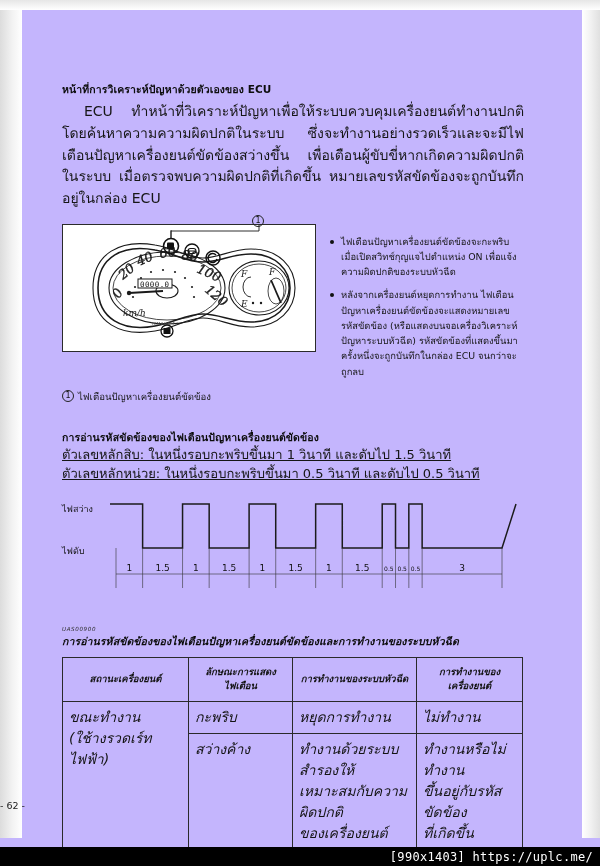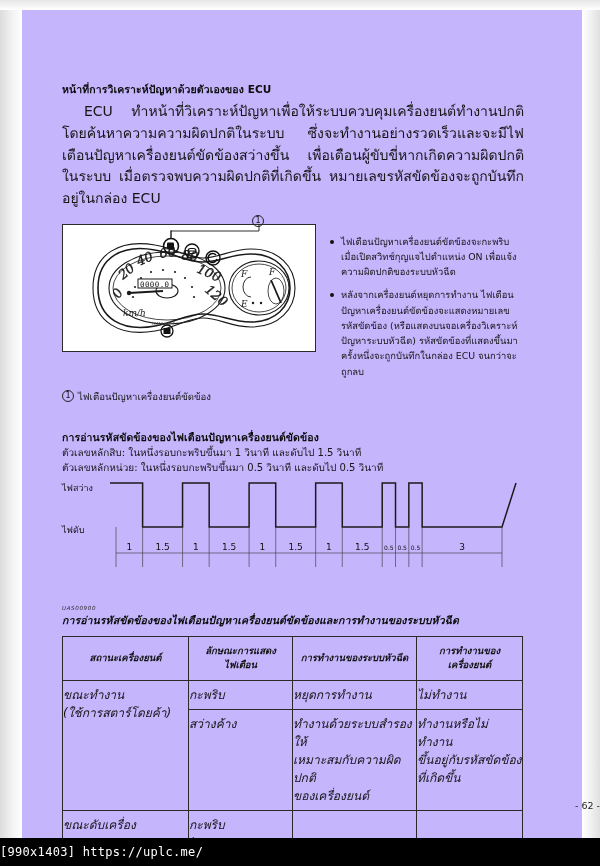--- a/index.html
+++ b/index.html
@@ -105,25 +105,25 @@
     width: 12px; height: 12px;
     border: 1px solid #222;
     border-radius: 50%;
     font-size: 8px;
     line-height: 1;
     color: #111;
   }
 
   
   .section2 { margin-top: 26px; }
-  .sub-line { font-size: 10px; color: #161616; line-height: 1.5; }
+  .sub-line { font-size: 13px; color: #161616; line-height: 1.5; text-decoration: underline; }
 
   .wave-area {
     position: relative;
-    margin-top: 0;
+    margin-top: 12px;
     width: 462px;
     height: 96px;
   }
   .wave-label {
     position: absolute;
     font-size: 9px;
     color: #111;
     white-space: nowrap;
   }
   .wave-svg { position: absolute; left: 0; top: 0; }
@@ -138,55 +138,55 @@
   }
   table.spec {
     border-collapse: collapse;
     width: 460px;
     margin-top: 8px;
     table-layout: fixed;
   }
   table.spec th, table.spec td {
     border: 1px solid #2a2a2a;
     vertical-align: top;
-    padding: 5px 0;
-    font-size: 12px;
+    padding: 5px 6px;
+    font-size: 14px;
     color: #141414;
     line-height: 1.5;
   }
   table.spec th {
     text-align: center;
     font-weight: bold;
     vertical-align: middle;
     padding: 7px 4px;
     font-size: 9.5px;
   }
   table.spec td.center { text-align: center; vertical-align: middle; }
   col.c1 { width: 126px; }
   col.c2 { width: 104px; }
   col.c3 { width: 124px; }
   col.c4 { width: 106px; }
 
   .page-number {
     position: absolute;
     left: 0; right: 0;
     top: 800px;
-    text-align: right;
+    text-align: left;
     font-size: 9.5px;
     color: #1c1c1c;
   }
   .watermark-bar {
     position: absolute;
     left: 0; bottom: 0;
-    width: 600px; height: 28px;
+    width: 600px; height: 19px;
     background: #000;
     color: #fff;
     display: flex;
     align-items: center;
-    justify-content: flex-start;
+    justify-content: flex-end;
     padding-right: 7px;
     font-family: "DejaVu Sans Mono", "Liberation Mono", monospace;
     font-size: 12px;
     letter-spacing: 0.3px;
   }
 </style>
 </head>
 <body>
 
 <div id="page-root">
@@ -387,21 +387,21 @@
             <th>
               <span>การทำงานของ</span><br>
               <span>เครื่องยนต์</span>
             </th>
           </tr>
         </thead>
         <tbody>
           <tr>
             <td rowspan="2">
               <span>ขณะทำงาน</span><br>
-              <span>(ใช้การสตาร์โดยค้า)</span>
+              <span>(ใช้างรวดเร์ทไฟฟ้า)</span>
             </td>
             <td>
               <span>กะพริบ</span>
             </td>
             <td>
               <span>หยุดการทำงาน</span>
             </td>
             <td>
               <span>ไม่ทำงาน</span>
             </td>

